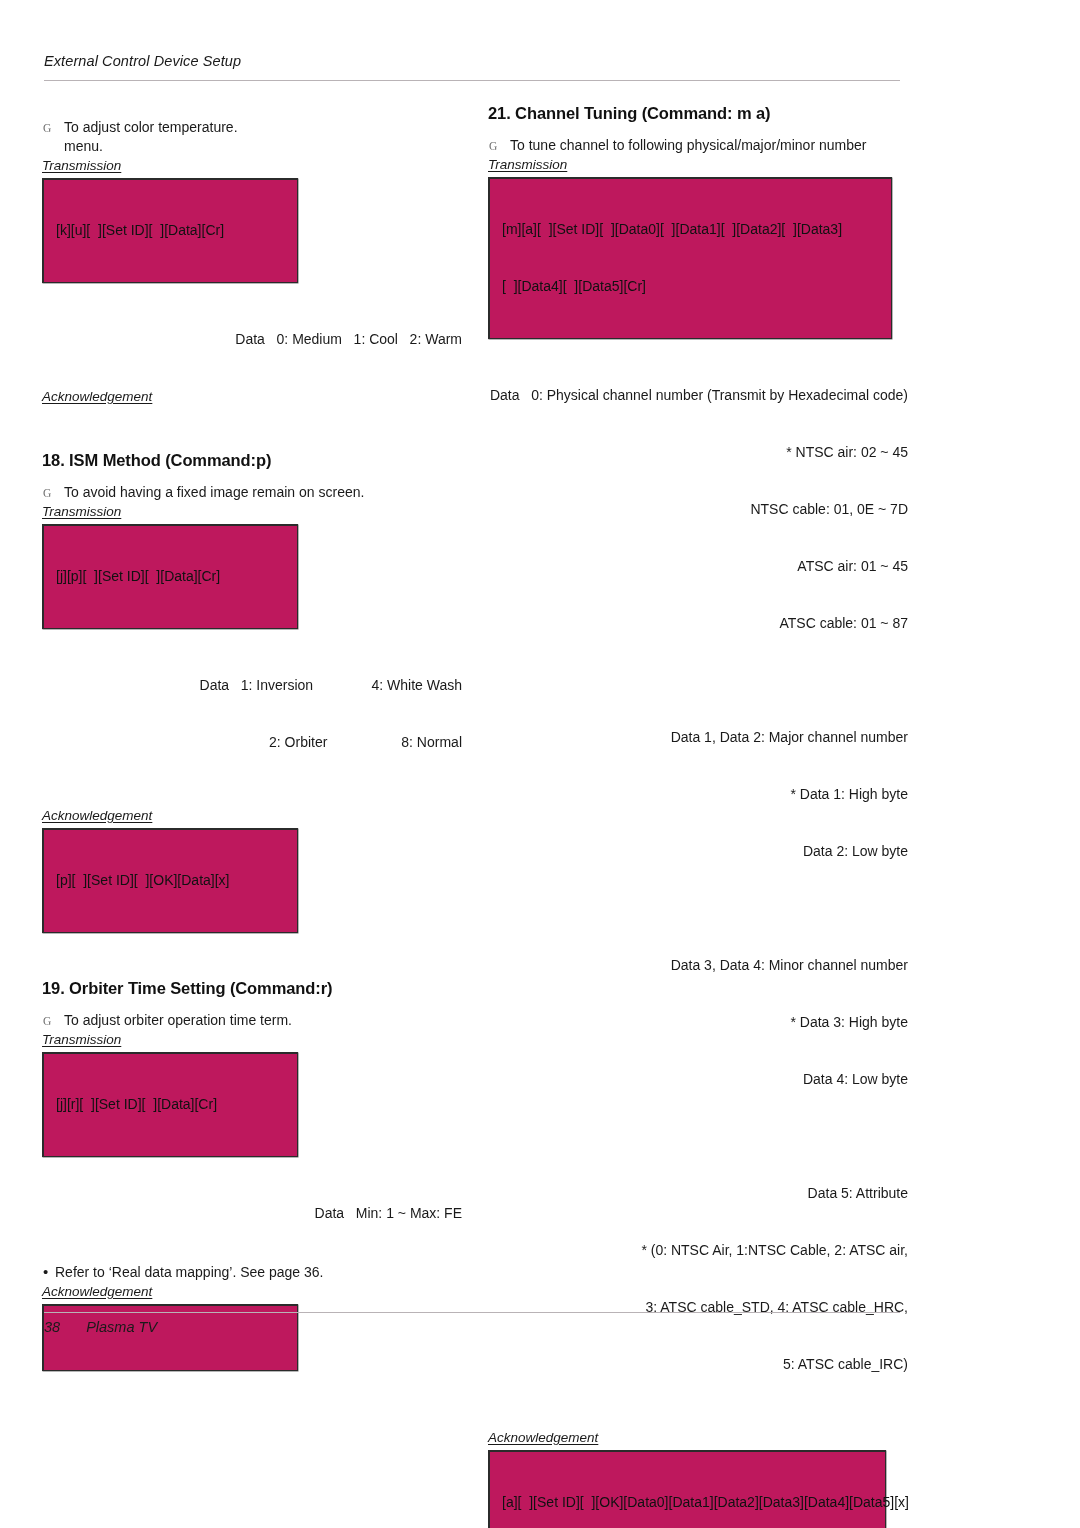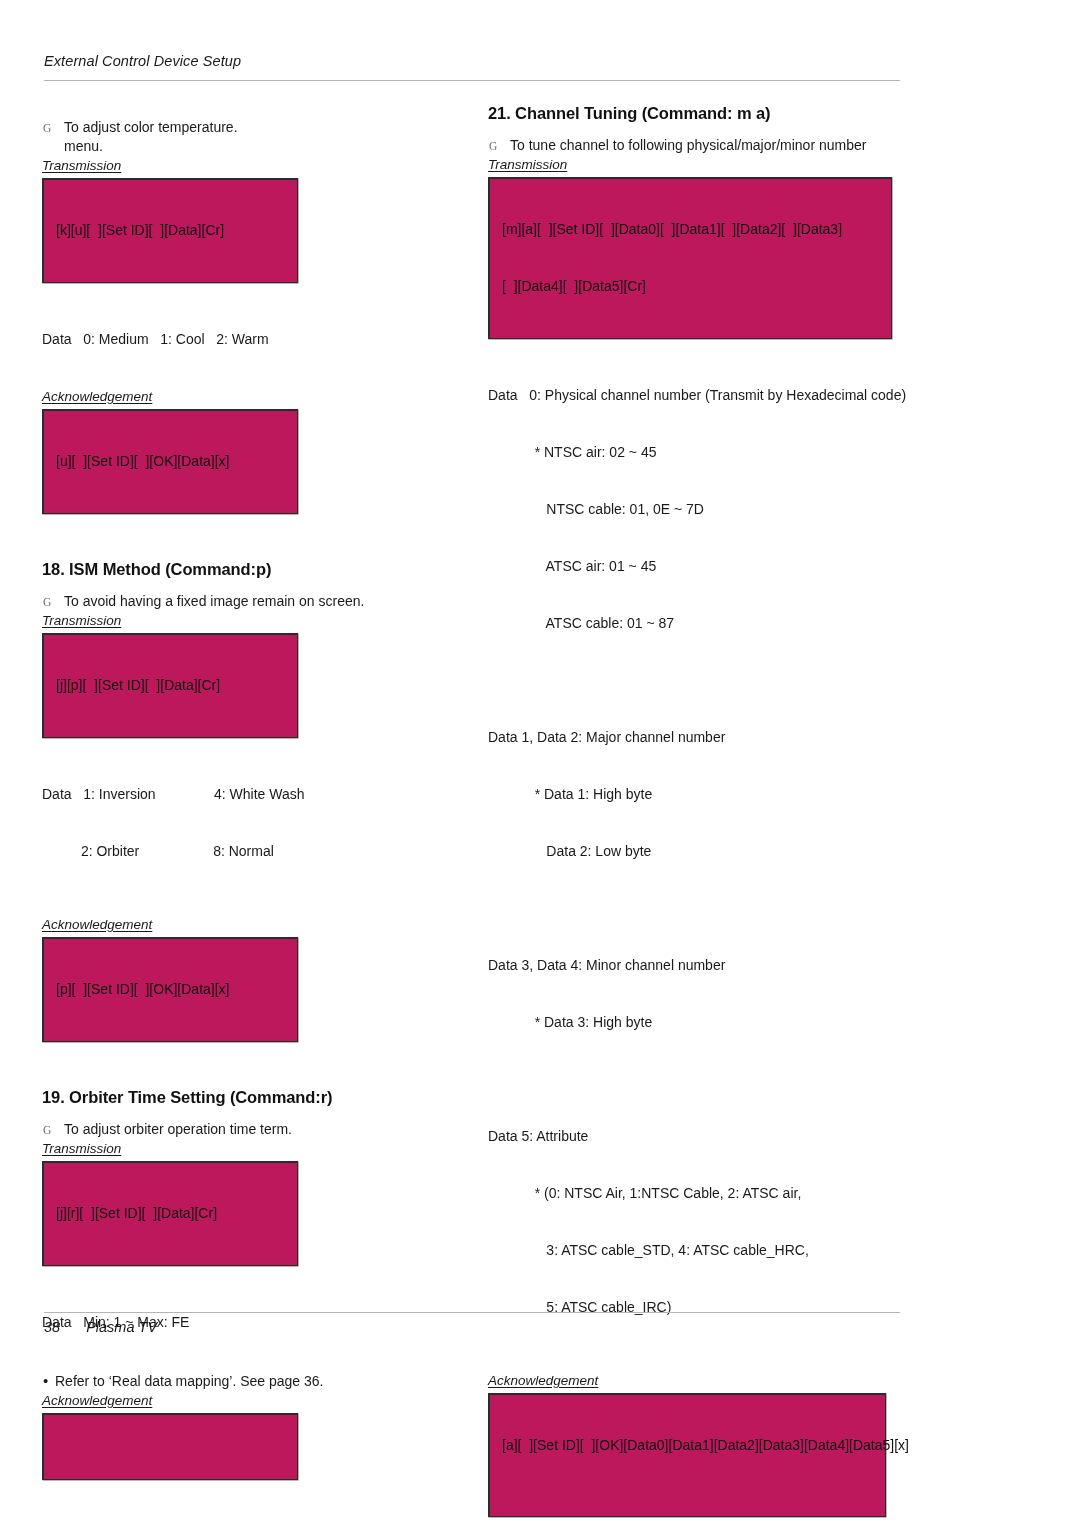--- a/index.html
+++ b/index.html
@@ -127,21 +127,21 @@
   }
   .cmd .cline { display: block; }
 
   .data {
     margin-top: 9px;
     font-size: 14px;
     line-height: 19px;
     color: #1a1a1a;
     white-space: pre;
   }
-  .data .drow { display: block; }
+  .data .drow { display: block; text-align: right; }
 
   .note {
     margin-top: 2px;
     font-size: 14px;
     line-height: 19px;
     position: relative;
     padding-left: 13px;
   }
   .note .dot {
     position: absolute;
@@ -176,23 +176,20 @@
         <span class="l2">menu.</span>
       </div>
       <div class="lbl">Transmission</div>
       <div class="cmd w255">
         <span class="cline">[k][u][  ][Set ID][  ][Data][Cr]</span>
       </div>
       <div class="data">
         <span class="drow">Data   0: Medium   1: Cool   2: Warm</span>
       </div>
       <div class="lbl">Acknowledgement</div>
-      <div class="cmd w255">
-        <span class="cline">[u][  ][Set ID][  ][OK][Data][x]</span>
-      </div>
     </div>
 
     <div class="gap-lg"></div>
 
     <div class="sec">
       <h2 class="sec-title">18. ISM Method (Command:p)</h2>
       <div class="desc">
         <span class="gmark">G</span>
         <span class="l2">To avoid having a fixed image remain on screen.</span>
       </div>
@@ -257,20 +254,21 @@
         <span class="drow">               NTSC cable: 01, 0E ~ 7D</span>
         <span class="drow">               ATSC air: 01 ~ 45</span>
         <span class="drow">               ATSC cable: 01 ~ 87</span>
         <span class="drow">&nbsp;</span>
         <span class="drow">Data 1, Data 2: Major channel number</span>
         <span class="drow">            * Data 1: High byte</span>
         <span class="drow">               Data 2: Low byte</span>
         <span class="drow">&nbsp;</span>
         <span class="drow">Data 3, Data 4: Minor channel number</span>
         <span class="drow">            * Data 3: High byte</span>
+        <span class="drow">               Data 4: Low byte</span>
         <span class="drow">&nbsp;</span>
         <span class="drow">Data 5: Attribute</span>
         <span class="drow">            * (0: NTSC Air, 1:NTSC Cable, 2: ATSC air,</span>
         <span class="drow">               3: ATSC cable_STD, 4: ATSC cable_HRC,</span>
         <span class="drow">               5: ATSC cable_IRC)</span>
       </div>
       <div class="gap-sm"></div>
       <div class="lbl">Acknowledgement</div>
       <div class="cmd w398">
         <span class="cline">[a][  ][Set ID][  ][OK][Data0][Data1][Data2][Data3][Data4][Data5][x]</span>

